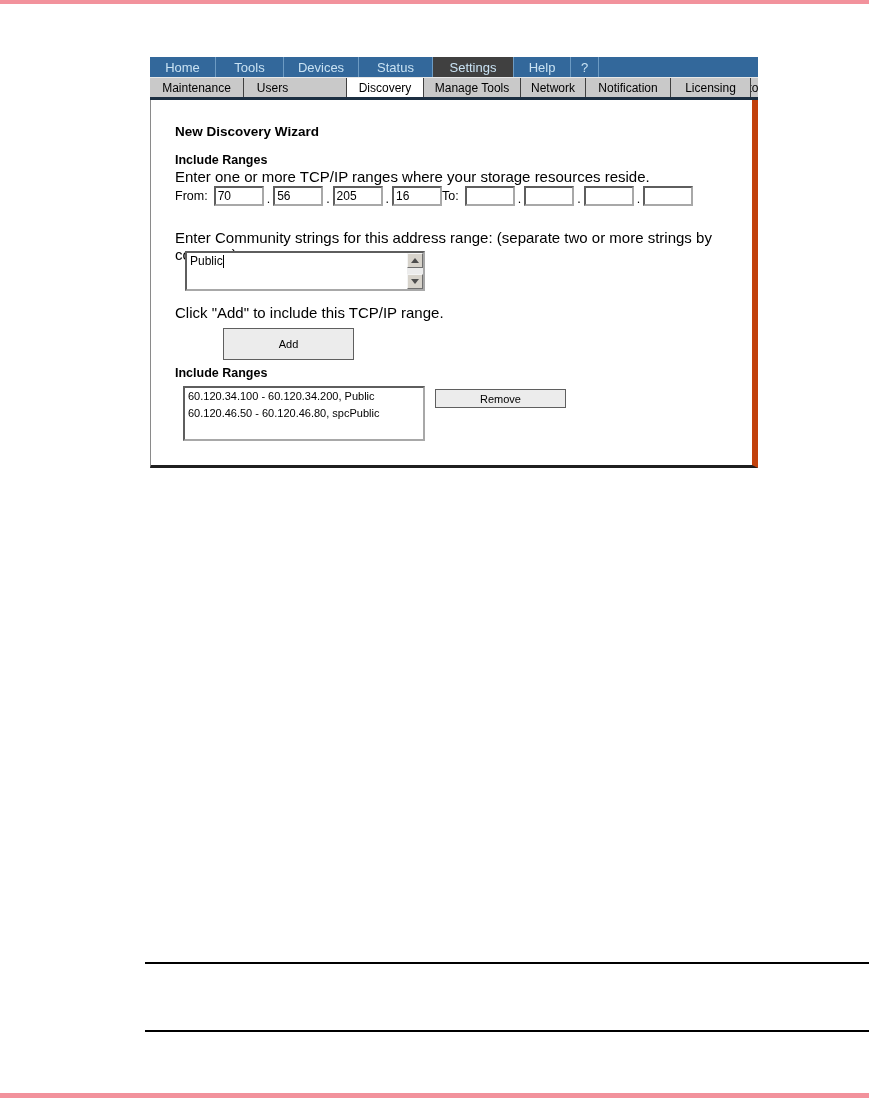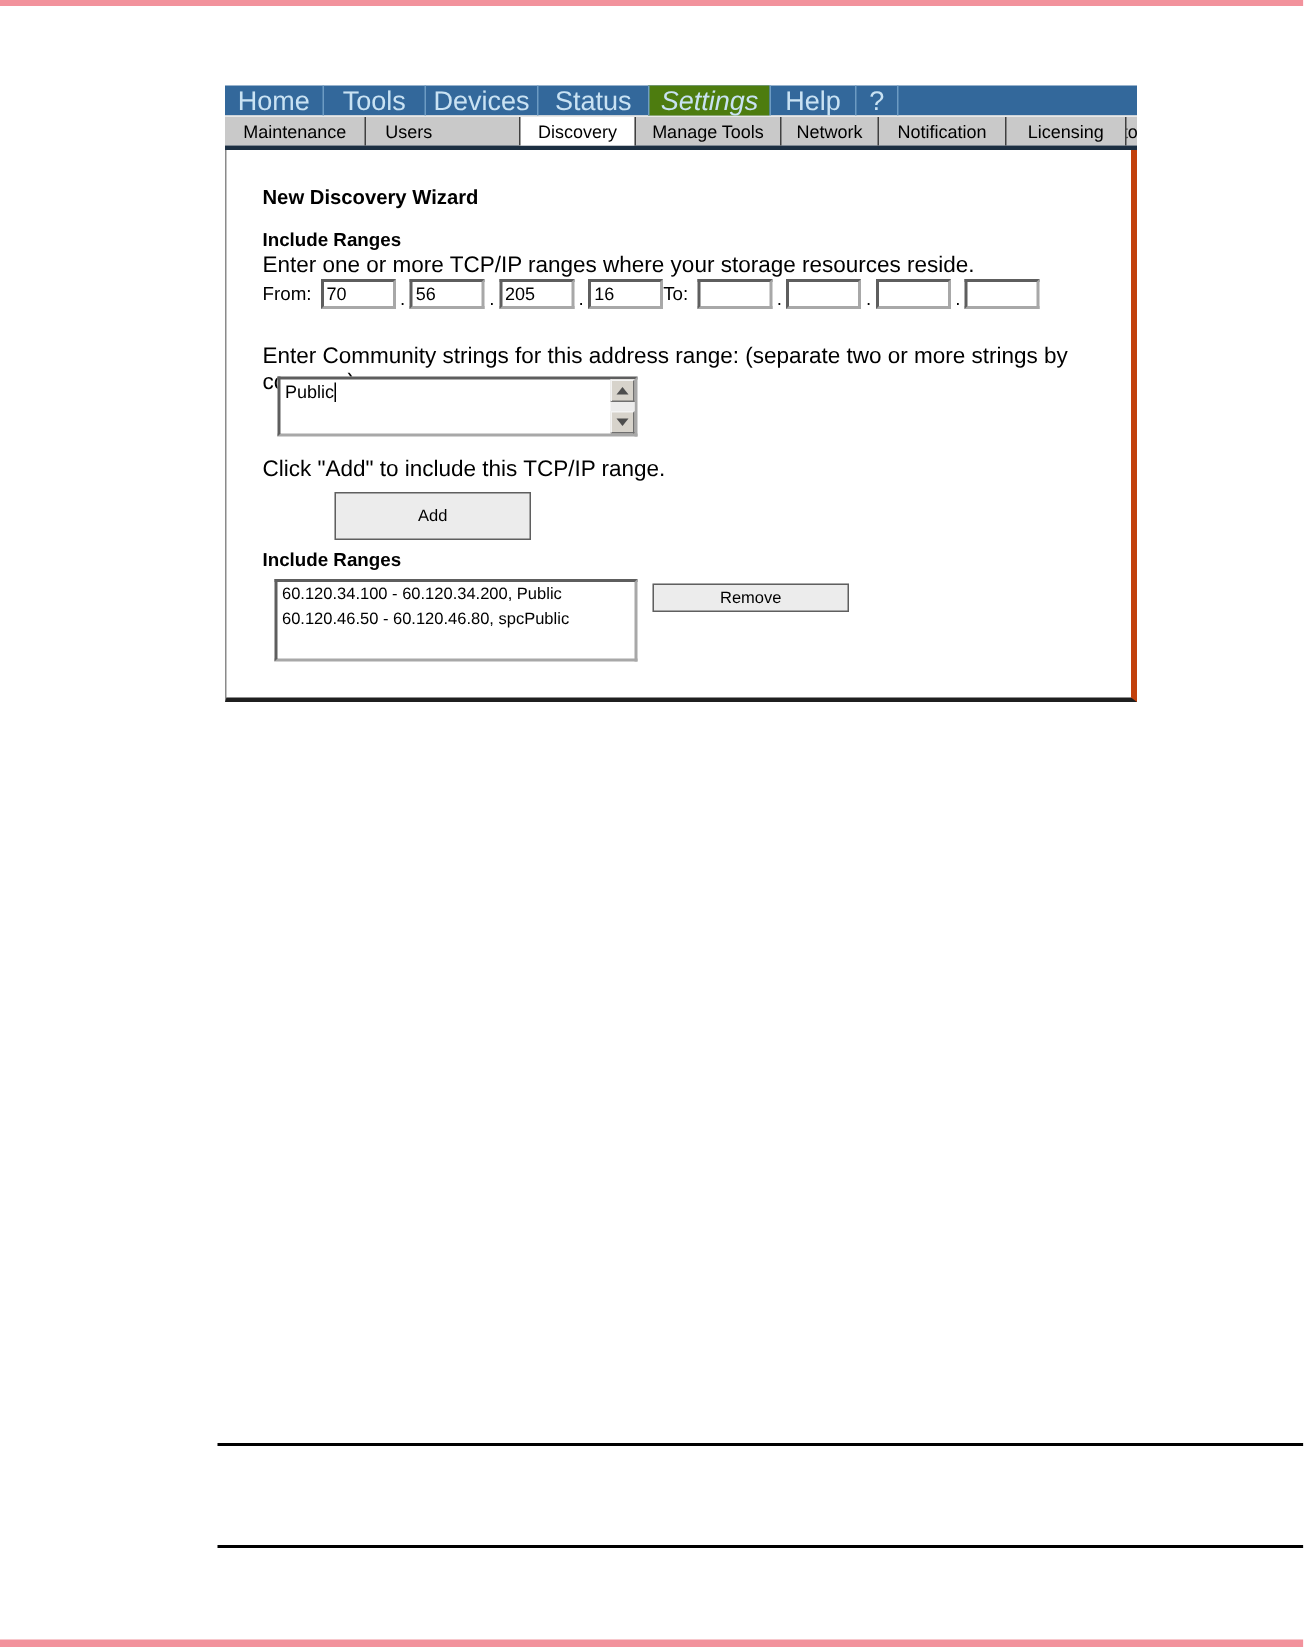--- a/index.html
+++ b/index.html
@@ -33,28 +33,28 @@
     display: flex;
     height: 20px;
     background: #33689b;
     align-items: stretch;
   }
   .nav-item {
     display: flex;
     align-items: center;
     justify-content: center;
     color: #c9e2f3;
-    font-size: 18px;
+    font-size: 13px;
     border-left: 1px solid #6d9bc3;
     box-sizing: border-box;
     cursor: pointer;
     white-space: nowrap;
   }
   .nav-item:first-child { border-left: none; }
-  .nav-item.selected { background: #4d7c0f; font-style: italic; }
+  .nav-item.selected { background: #404040; }
   .nav-filler { flex: 1; }
 
   
   .subtabs {
     display: flex;
     height: 20px;
     background: #c9c9c9;
     border-top: 1px solid #e8e8e8;
     box-sizing: border-box;
     align-items: stretch;
@@ -74,21 +74,21 @@
   .subtab:first-child { border-left: none; }
   .subtab.selected { background: #ffffff; margin-left: 45px; }
   .tab-underline { height: 3px; background: #1c2f42; }
 
   
   .content {
     position: relative;
     background: #fff;
     height: 365px;
     border-left: 1px solid #8a8a8a;
-    border-right: 4px solid #c2410c;
+    border-right: 6px solid #c2410c;
     border-bottom: 3px solid #1f1f1f;
     box-sizing: content-box;
   }
   .abs { position: absolute; }
   .wizard-title { font-size: 13.5px; font-weight: bold; }
   .section-heading { font-size: 12.5px; font-weight: bold; }
   .body-text { font-size: 15px; }
 
   
   .ip-row {

